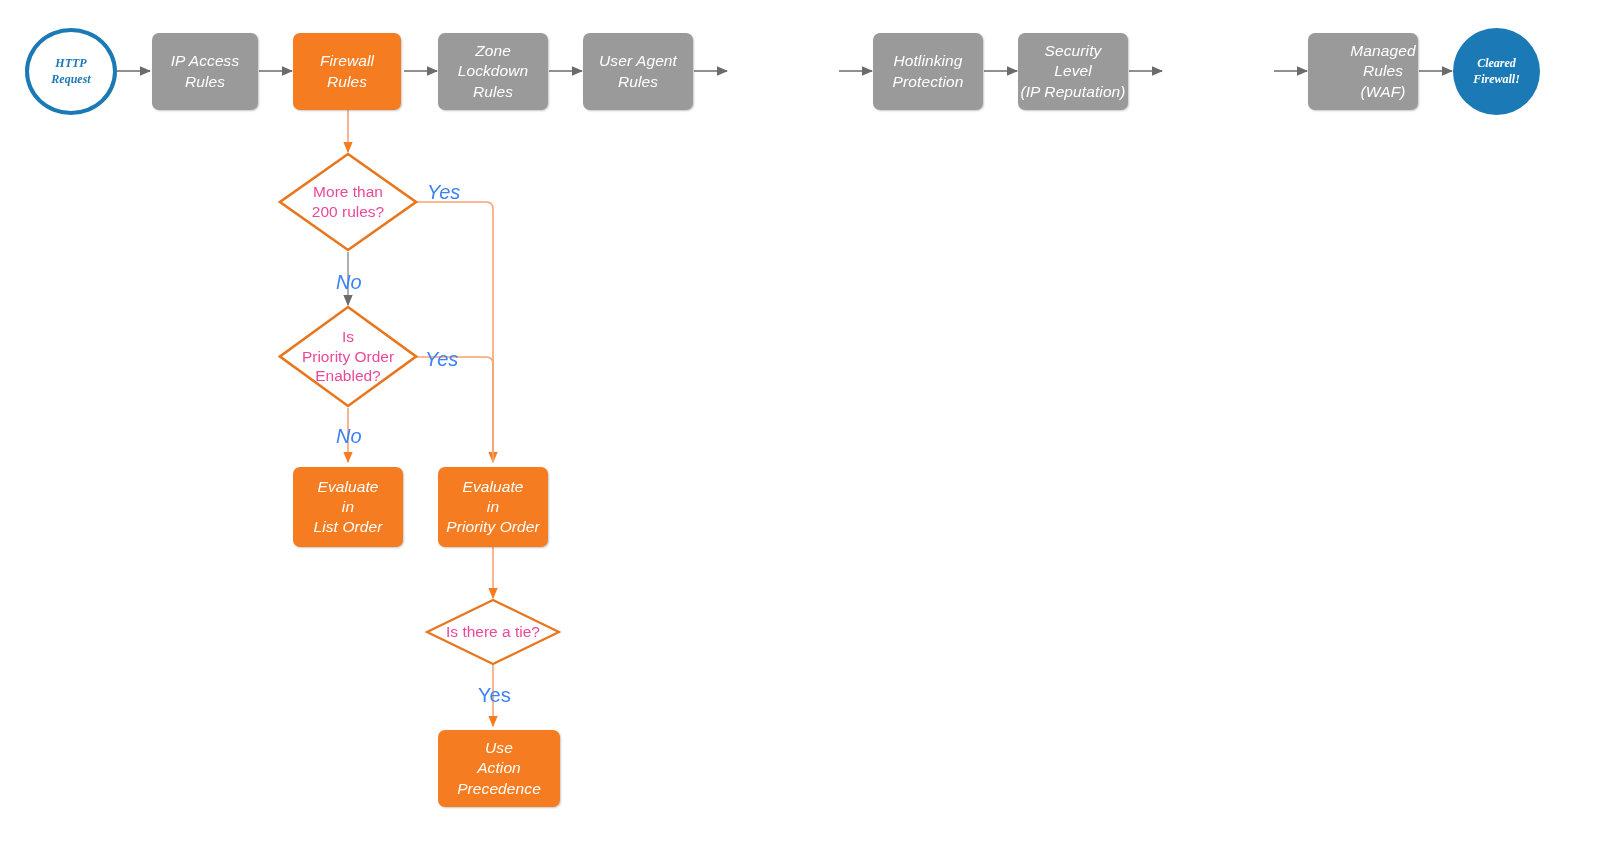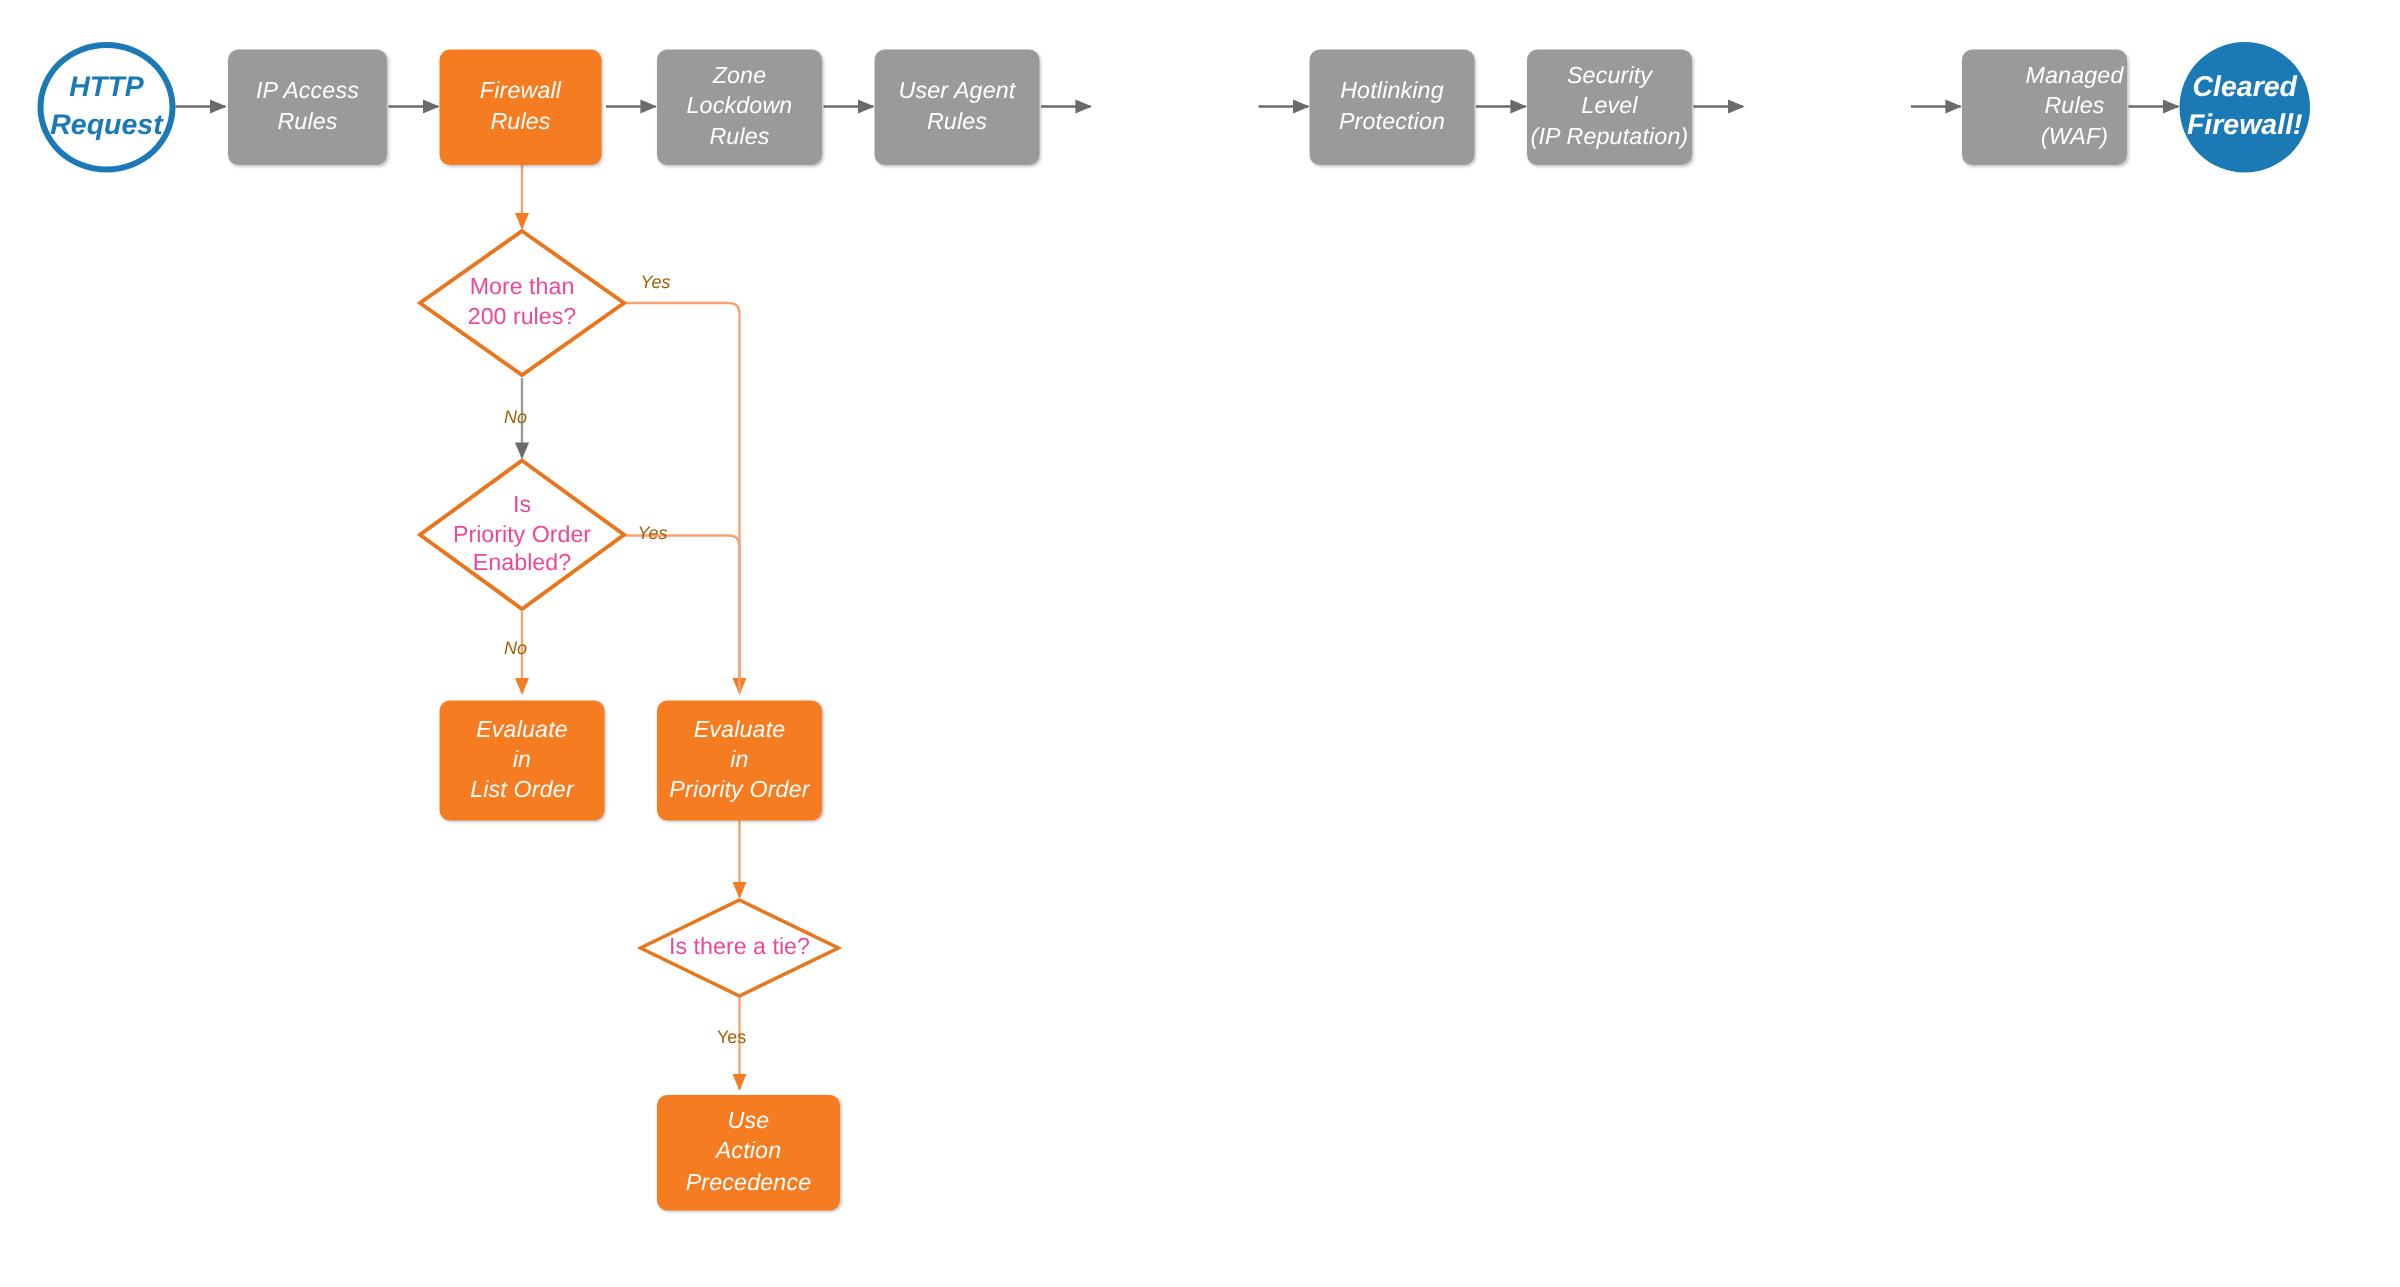--- a/index.html
+++ b/index.html
@@ -46,22 +46,23 @@
     letter-spacing: .1px;
     box-shadow: 1px 1px 2px rgba(0,0,0,0.22);
   }
   .proc.gray   { background: #9a9a9a; }
   .proc.orange { background: #f57c20; }
 
   .term {
     border-radius: 50%;
     font-style: italic;
     font-weight: bold;
-    font-size: 19px;
+    font-size: 12px;
     line-height: 1.28;
+    font-family: Liberation Serif, serif;
   }
   .term.start {
     background: #ffffff;
     border: 4px solid #1b7ab5;
     color: #1b7ab5;
   }
   .term.end {
     background: #1b7ab5;
     color: #ffffff;
   }
@@ -79,23 +80,23 @@
   .diamond .dshape {
     position: absolute;
     left: 0; top: 0;
     width: 100%; height: 100%;
     z-index: 1;
   }
 
   
   .edge-label {
     position: absolute;
-    font-size: 12px;
+    font-size: 20px;
     font-style: italic;
-    color: #a16207;
+    color: #3b82f6;
     white-space: nowrap;
   }
   .edge-label.up {
     font-style: normal;
   }
 </style>
 </head>
 <body>
 
 <div id="canvas">

